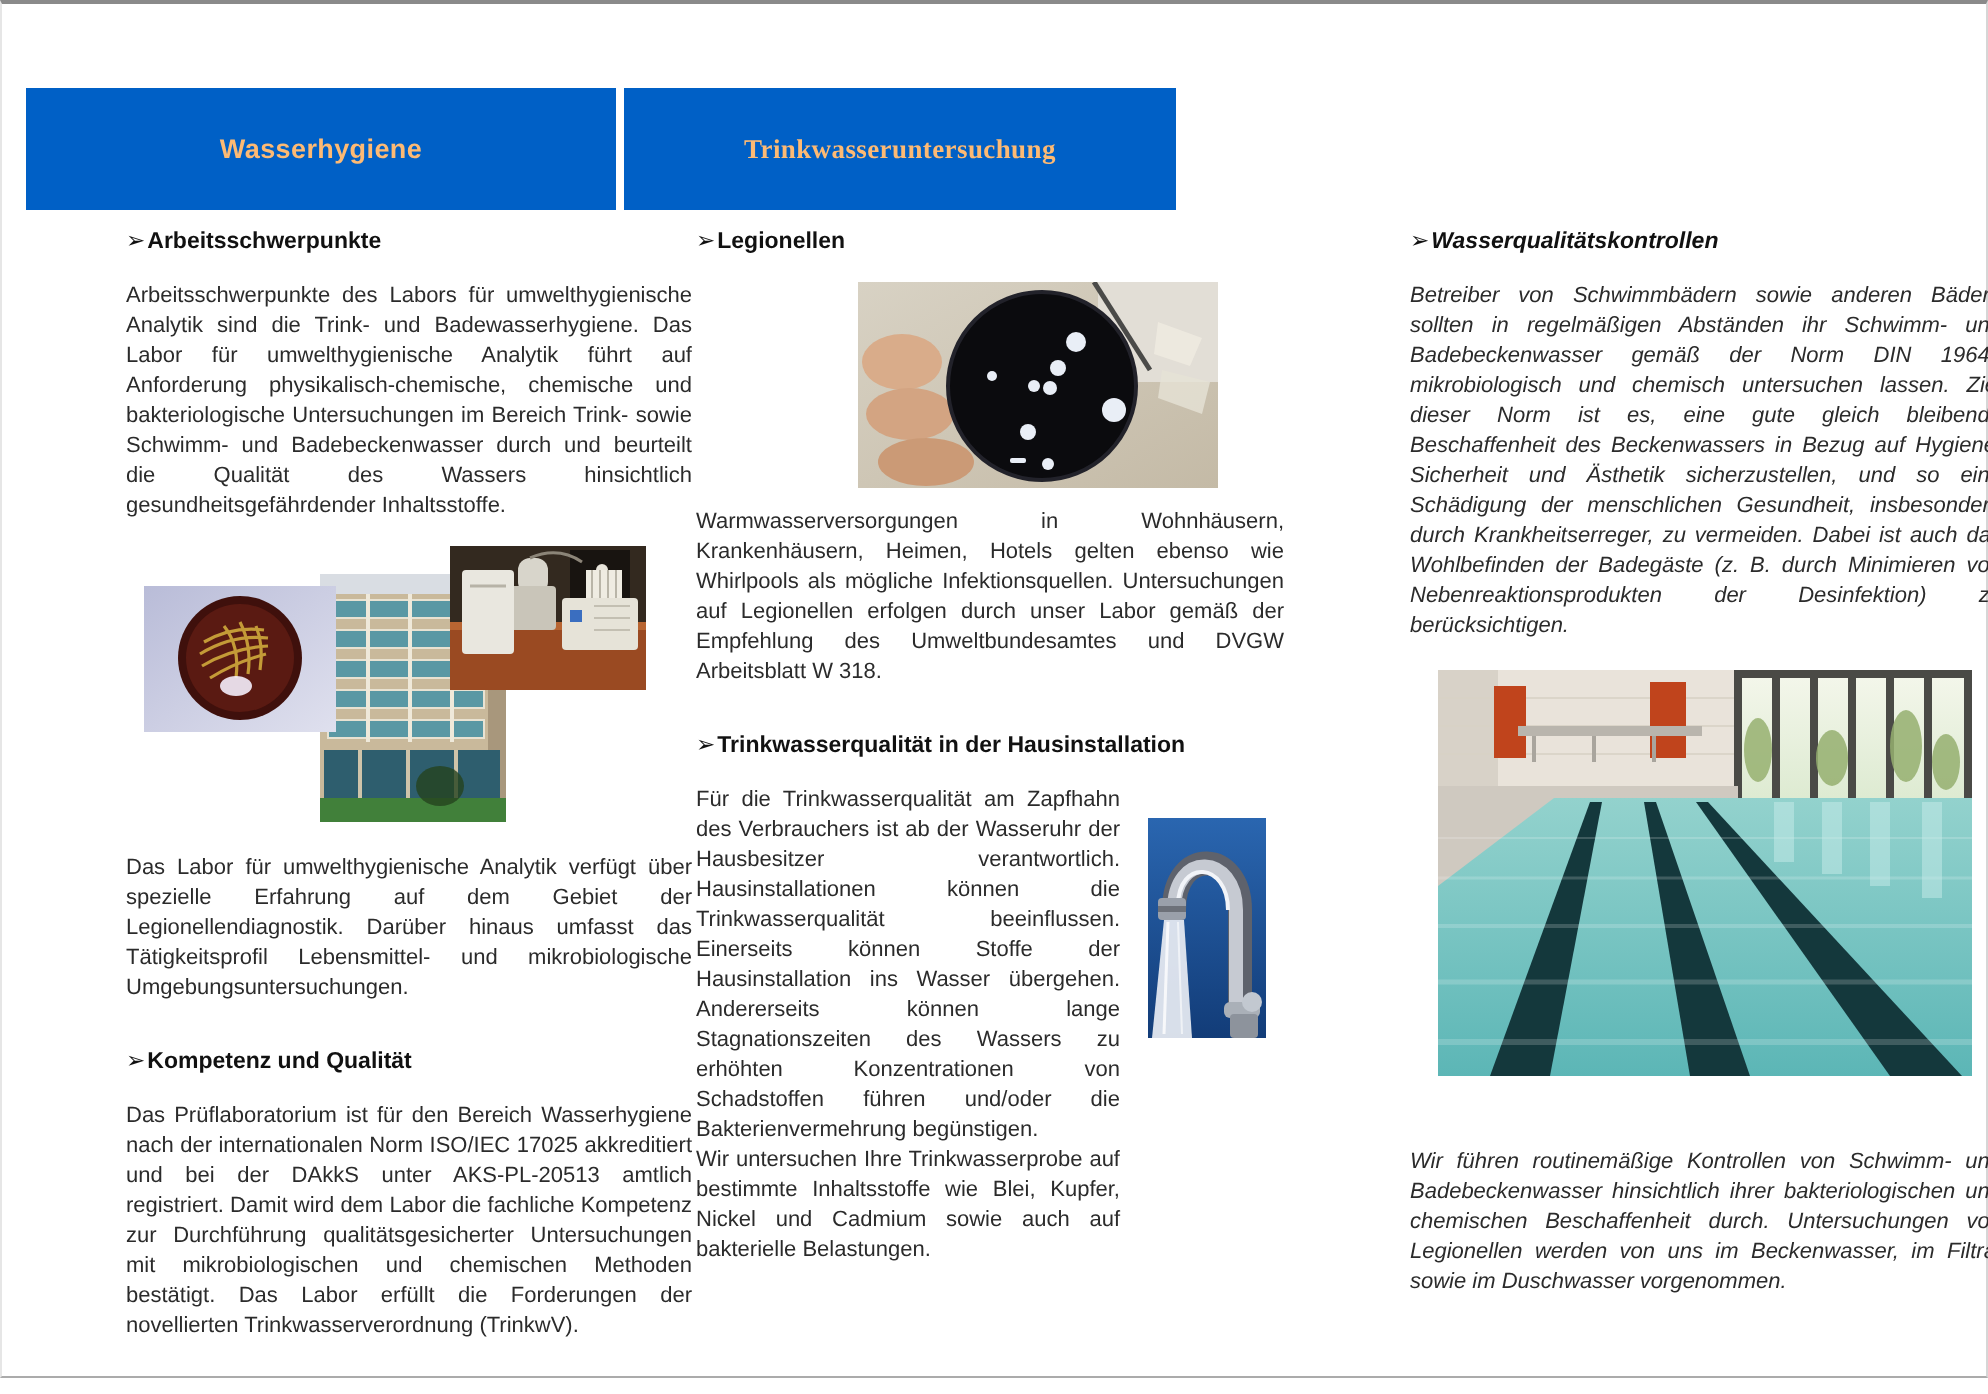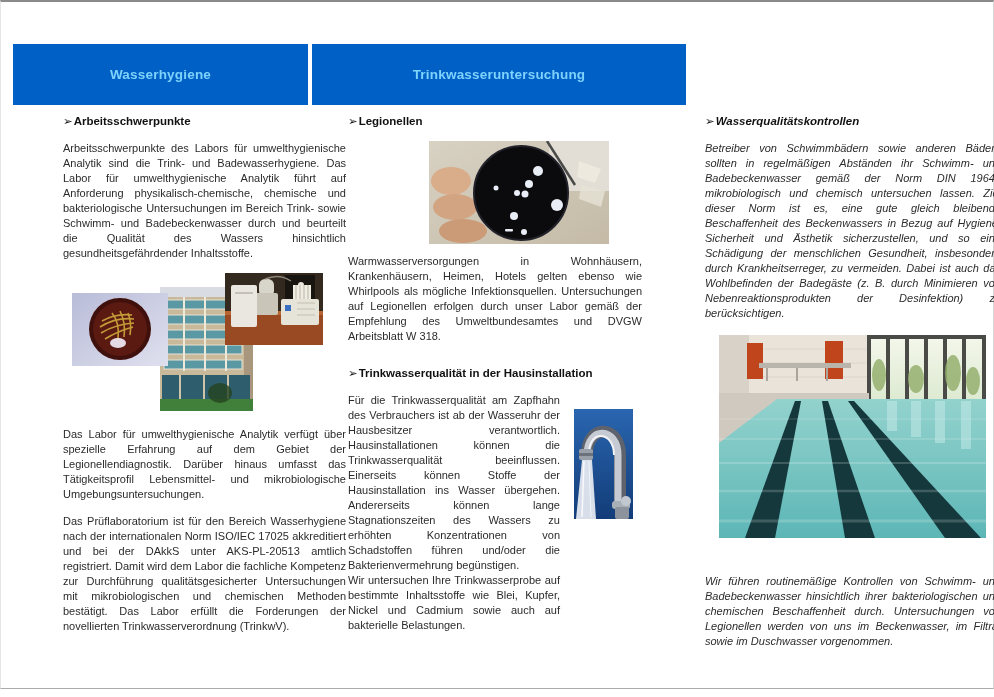--- a/index.html
+++ b/index.html
@@ -1,24 +1,24 @@
 <!DOCTYPE html>
 <html><head>
 <meta charset="utf-8">
 <style>
   html,body{margin:0;padding:0;background:#ffffff;}
   body{width:994px;height:697px;position:relative;font-family:"Liberation Sans","DejaVu Sans",sans-serif;}
   .sheet{position:absolute;top:0;left:0;width:994px;height:689px;box-sizing:border-box;background:#fff;
          border-top:2px solid #8a8a8a;border-bottom:1px solid #ababab;
          border-left:1px solid #e6e6e6;border-right:1px solid #d6d6d6;}
-  .header-bar{position:absolute;top:42px;height:61px;background:#0060c6;color:#7dd3fc;
+  .header-bar{position:absolute;top:42px;height:61px;background:#0060c6;color:#fdba74;
               display:flex;align-items:center;justify-content:center;
               font-weight:bold;font-size:13.5px;letter-spacing:.2px;text-align:center;}
   #hb1{left:12px;width:295px;}
-  #hb2{left:311px;width:374px;}
+  #hb2{left:311px;width:276px;font-family:Liberation Serif, serif;}
   #hb3{left:634px;width:355px;}
 
   .col{position:absolute;top:112px;font-size:11px;line-height:15px;color:#2b2b2b;text-align:justify;}
   #col1{left:18px;width:283px;margin-left:44px;}
   #col2{left:347px;width:294px;}
   #col3{left:704px;width:296px;font-style:italic;}
 
   .sec-h{font-size:11.5px;font-weight:bold;color:#111;margin:0 0 12px 0;text-align:left;}
   .sec-h .mark{margin-right:1px;}
   .col p{margin:0 0 12px 0;}
@@ -130,20 +130,23 @@
             <line x1="72" y1="30" x2="90" y2="30"></line>
             <line x1="72" y1="36" x2="90" y2="36"></line>
             <line x1="72" y1="42" x2="90" y2="42"></line>
           </g>
         <path d="M40,6 q14,-6 26,2" stroke="#8c8578" stroke-width="1.5" fill="none"></path>
       </svg>
     </div>
 
     <p>Das Labor für umwelthygienische Analytik verfügt über spezielle Erfahrung auf dem Gebiet der Legionellendiagnostik. Darüber hinaus umfasst das Tätigkeitsprofil Lebensmittel- und mikrobiologische Umgebungsuntersuchungen.</p>
 
+    <div class="sec-h gap-lg">
+      <span class="mark">➢</span><span>Kompetenz und Qualität</span>
+    </div>
     <p>Das Prüflaboratorium ist für den Bereich Wasserhygiene nach der internationalen Norm ISO/IEC 17025 akkreditiert und bei der DAkkS unter AKS-PL-20513 amtlich registriert. Damit wird dem Labor die fachliche Kompetenz zur Durchführung qualitätsgesicherter Untersuchungen mit mikrobiologischen und chemischen Methoden bestätigt. Das Labor erfüllt die Forderungen der novellierten Trinkwasserverordnung (TrinkwV).</p>
   </div>
 
   <div class="col" id="col2">
     <div class="sec-h">
       <span class="mark">➢</span><span>Legionellen</span>
     </div>
 
     <svg class="photo ph-dish" viewBox="0 0 180 103" preserveAspectRatio="none">
       <defs>

